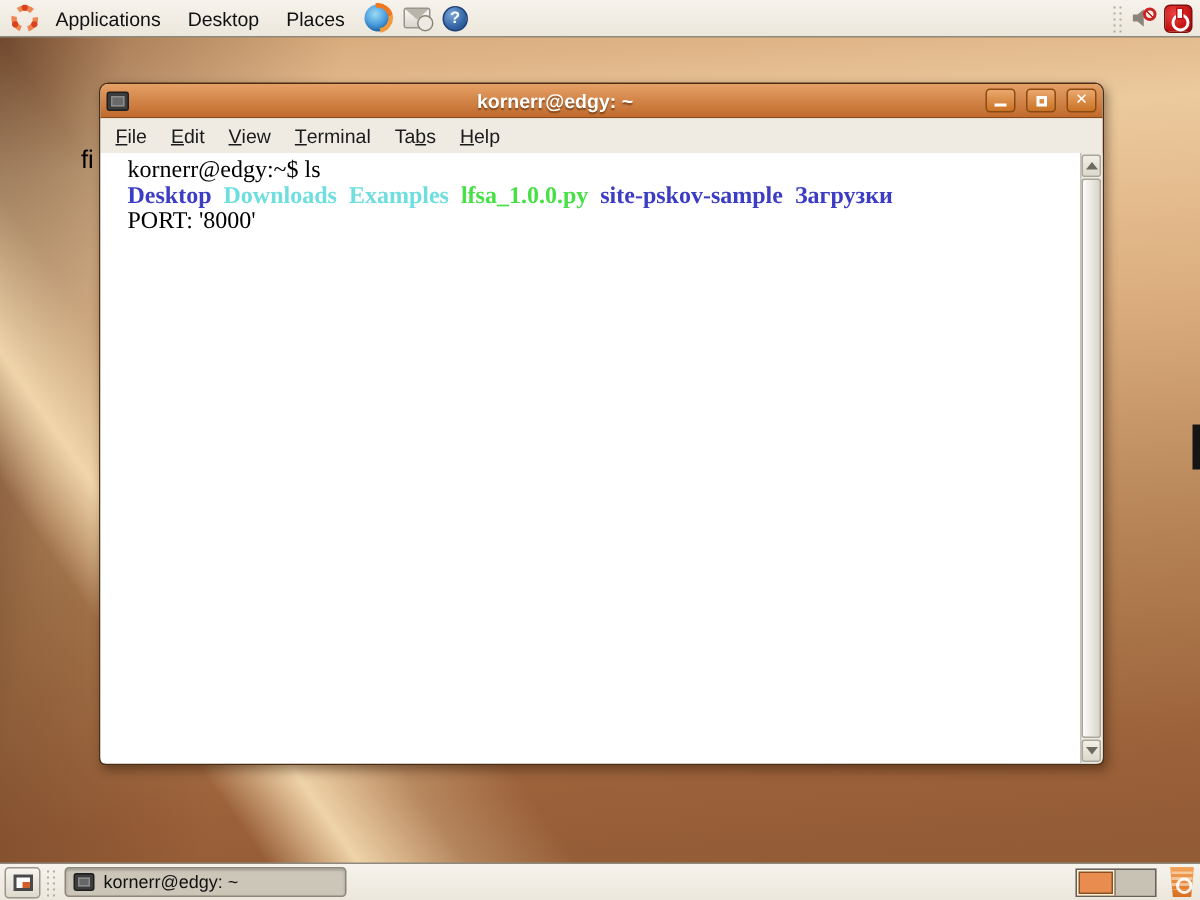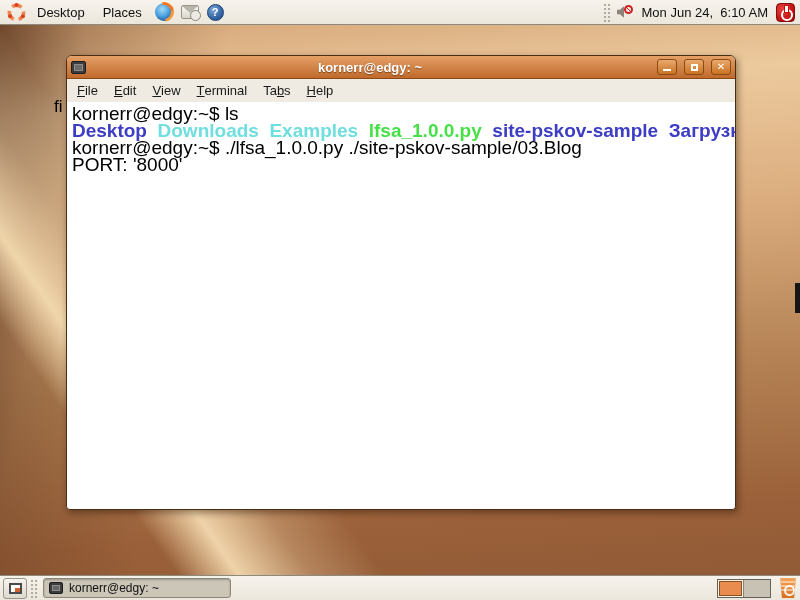--- a/index.html
+++ b/index.html
@@ -76,22 +76,22 @@
     margin-left:3px; }
   .win-btn .g-min { width:8px; height:2px; background:#fff; margin-top:6px; }
   .win-btn .g-max { width:7px; height:7px; border:2px solid #fff; }
   .win-btn .g-close { color:#fff; font-size:10px; font-weight:bold; line-height:1;
     font-family:"DejaVu Sans", sans-serif; }
   .menubar { height:23px; flex:0 0 23px; background:#efebe2; display:flex; align-items:center;
     font-size:13px; color:#1a1a1a; padding:0 2px; }
   .menu-item { padding:0 8px; height:100%; display:flex; align-items:center; }
   .menu-item u { text-decoration:underline; }
   .term-wrap { flex:1; display:flex; background:#fff; border-radius:0 0 4px 4px; overflow:hidden; }
-  .term { flex:1; padding:3px 2px 0 5px; font-family:Liberation Sans, sans-serif;
-    font-size:19px; line-height:17px; color:#000; }
+  .term { flex:1; padding:3px 2px 0 18px; font-family:Liberation Serif, serif;
+    font-size:16px; line-height:17px; color:#000; }
   .term-line { white-space:pre; }
   .seg-b { font-weight:bold; }
   .scrollbar { width:15px; flex:0 0 15px; display:flex; flex-direction:column;
     background:#eceae2; border-left:1px solid #c6c2b6; padding:1px 1px 1px 0; }
   .sb-btn { height:15px; flex:0 0 15px; background:linear-gradient(#f2efe8,#ddd8cb);
     border:1px solid #aaa69a; border-radius:2px; display:flex; align-items:center; justify-content:center; }
   .arr-up { width:0; height:0; border-left:4px solid transparent; border-right:4px solid transparent;
     border-bottom:5px solid #6e6a60; }
   .arr-down { width:0; height:0; border-left:4px solid transparent; border-right:4px solid transparent;
     border-top:5px solid #6e6a60; }
@@ -133,39 +133,39 @@
   <div class="top-panel">
     <div class="panel-left">
       <span class="ubuntu-logo">
         <svg width="19" height="19" viewBox="0 0 24 24">
           <circle cx="12" cy="12" r="9" fill="none" stroke="#ef8654" stroke-width="4.6" stroke-dasharray="12.5 6.3" transform="rotate(-8 12 12)"></circle>
           <circle cx="12" cy="2.6" r="2.6" fill="#d8421f"></circle>
           <circle cx="3.9" cy="16.7" r="2.6" fill="#d8421f"></circle>
           <circle cx="20.1" cy="16.7" r="2.6" fill="#d8421f"></circle>
         </svg>
       </span>
+      <span class="panel-menu">Applications</span>
       <span class="panel-menu">Desktop</span>
       <span class="panel-menu">Places</span>
       <span class="launcher">
           <span class="icon-firefox"></span>
         </span>
       <span class="launcher">
           <span class="icon-evolution"></span>
         </span>
       <span class="launcher">
           <span class="icon-help"></span>
         </span>
     </div>
     <div class="panel-right">
       <span class="applet-handle"></span>
       <span class="icon-volume">
         <span class="spk"></span>
           <span class="ban"></span>
       </span>
-      <span class="clock">Mon Jun 24,  6:10 AM</span>
       <span class="icon-quit"></span>
     </div>
   </div>
 
   <span class="desktop-label">fi</span>
 
   <div class="window">
     <div class="titlebar">
       <span class="win-icon">
           <i></i>
@@ -186,21 +186,20 @@
         <span class="menu-item"><u>E</u>dit</span>
         <span class="menu-item"><u>V</u>iew</span>
         <span class="menu-item"><u>T</u>erminal</span>
         <span class="menu-item">Ta<u>b</u>s</span>
         <span class="menu-item"><u>H</u>elp</span>
       </div>
     <div class="term-wrap">
       <div class="term" id="terminal-output">
           <div class="term-line"><span style="color: rgb(0, 0, 0);">kornerr@edgy:~$ ls</span></div>
           <div class="term-line"><span class="seg-b" style="color: rgb(60, 60, 196);">Desktop</span><span style="color: rgb(0, 0, 0);">  </span><span class="seg-b" style="color: rgb(110, 222, 222);">Downloads</span><span style="color: rgb(0, 0, 0);">  </span><span class="seg-b" style="color: rgb(110, 222, 222);">Examples</span><span style="color: rgb(0, 0, 0);">  </span><span class="seg-b" style="color: rgb(71, 224, 71);">lfsa_1.0.0.py</span><span style="color: rgb(0, 0, 0);">  </span><span class="seg-b" style="color: rgb(60, 60, 196);">site-pskov-sample</span><span style="color: rgb(0, 0, 0);">  </span><span class="seg-b" style="color: rgb(60, 60, 196);">Загрузки</span></div>
-          <div class="term-line"><span style="color: rgb(0, 0, 0);">kornerr@edgy:~$ ./lfsa_1.0.0.py ./site-pskov-sample/03.Blog</span></div>
           <div class="term-line"><span style="color: rgb(0, 0, 0);">PORT: '8000'</span></div>
         </div>
       <div class="scrollbar">
         <div class="sb-btn">
             <span class="arr-up"></span>
           </div>
         <div class="sb-thumb"></div>
         <div class="sb-btn">
             <span class="arr-down"></span>
           </div>

